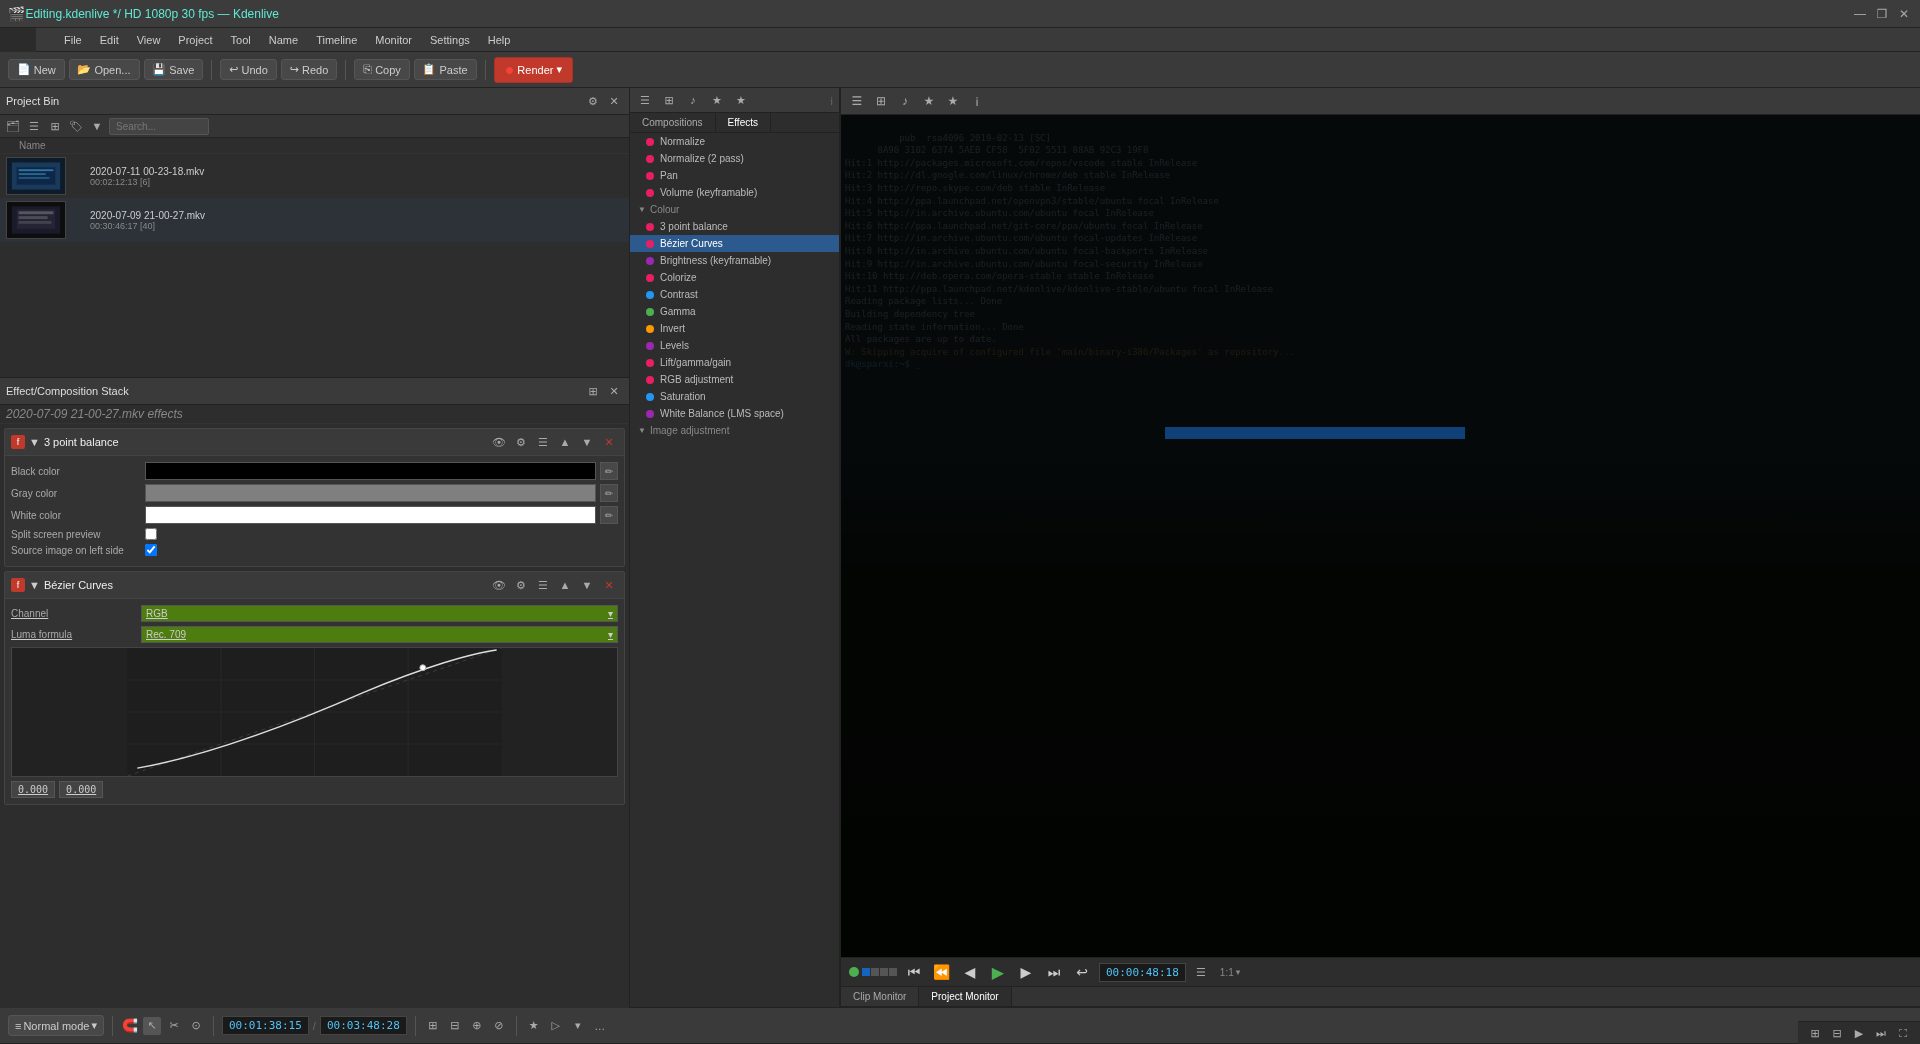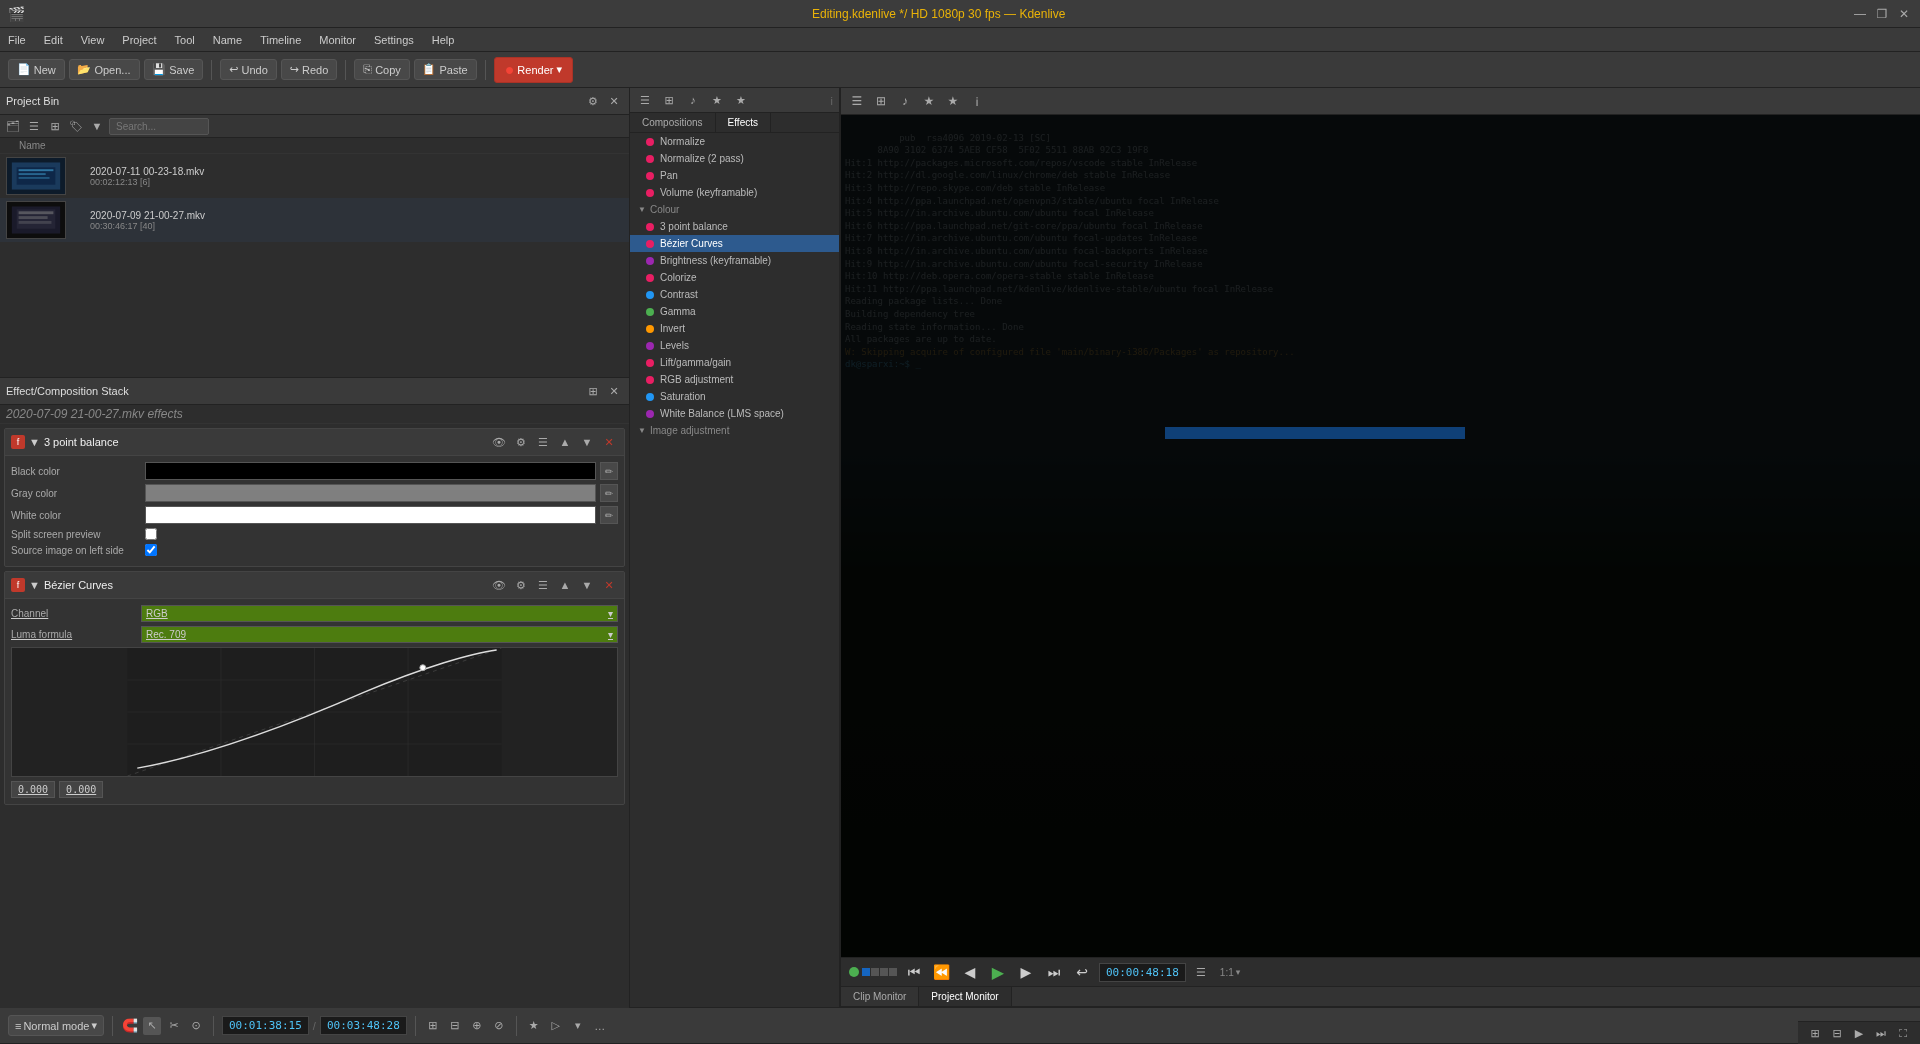--- a/index.html
+++ b/index.html
@@ -1,25 +1,25 @@
 <!DOCTYPE html>
 <html><head>
   <meta charset="utf-8">
   <style>
     * { box-sizing: border-box; margin: 0; padding: 0; }
     body { background: #2b2b2b; color: #ccc; font-family: 'Segoe UI', Arial, sans-serif; font-size: 11px; overflow: hidden; width: 1920px; height: 1044px; }
 
     
     #titlebar { background: #3c3c3c; height: 28px; display: flex; align-items: center; justify-content: space-between; padding: 0 8px; border-bottom: 1px solid #222; }
-    #titlebar .title { flex: 1; text-align: center; font-size: 12px; color: #eab308; }
+    #titlebar .title { flex: 1; font-size: 12px; color: #5eead4; }
     #titlebar .win-controls { display: flex; gap: 6px; }
     #titlebar .win-btn { width: 16px; height: 16px; border: none; background: transparent; color: #aaa; cursor: pointer; font-size: 12px; display: flex; align-items: center; justify-content: center; }
 
     
-    #menubar { background: #3a3a3a; height: 24px; display: flex; align-items: center; padding: 0 0; border-bottom: 1px solid #222; gap: 2px; }
+    #menubar { background: #3a3a3a; height: 24px; display: flex; align-items: center; padding: 0 20px; border-bottom: 1px solid #222; gap: 2px; margin-left: 36px; }
     #menubar .menu-item { padding: 2px 8px; color: #ccc; cursor: pointer; font-size: 11px; border-radius: 2px; }
 
     
     #toolbar { background: #3a3a3a; height: 36px; display: flex; align-items: center; padding: 0 8px; border-bottom: 1px solid #222; gap: 4px; }
     .tb-btn { background: #484848; border: 1px solid #555; color: #ccc; padding: 3px 8px; border-radius: 3px; cursor: pointer; font-size: 11px; display: flex; align-items: center; gap: 3px; }
     .tb-sep { width: 1px; height: 20px; background: #555; margin: 0 4px; }
     .render-btn { background: #c0392b; border: 1px solid #a93226; color: #fff; padding: 3px 10px; border-radius: 3px; cursor: pointer; font-size: 11px; display: flex; align-items: center; gap: 3px; }
 
     
     #main { display: flex; height: calc(1044px - 28px - 24px - 36px - 36px); }

